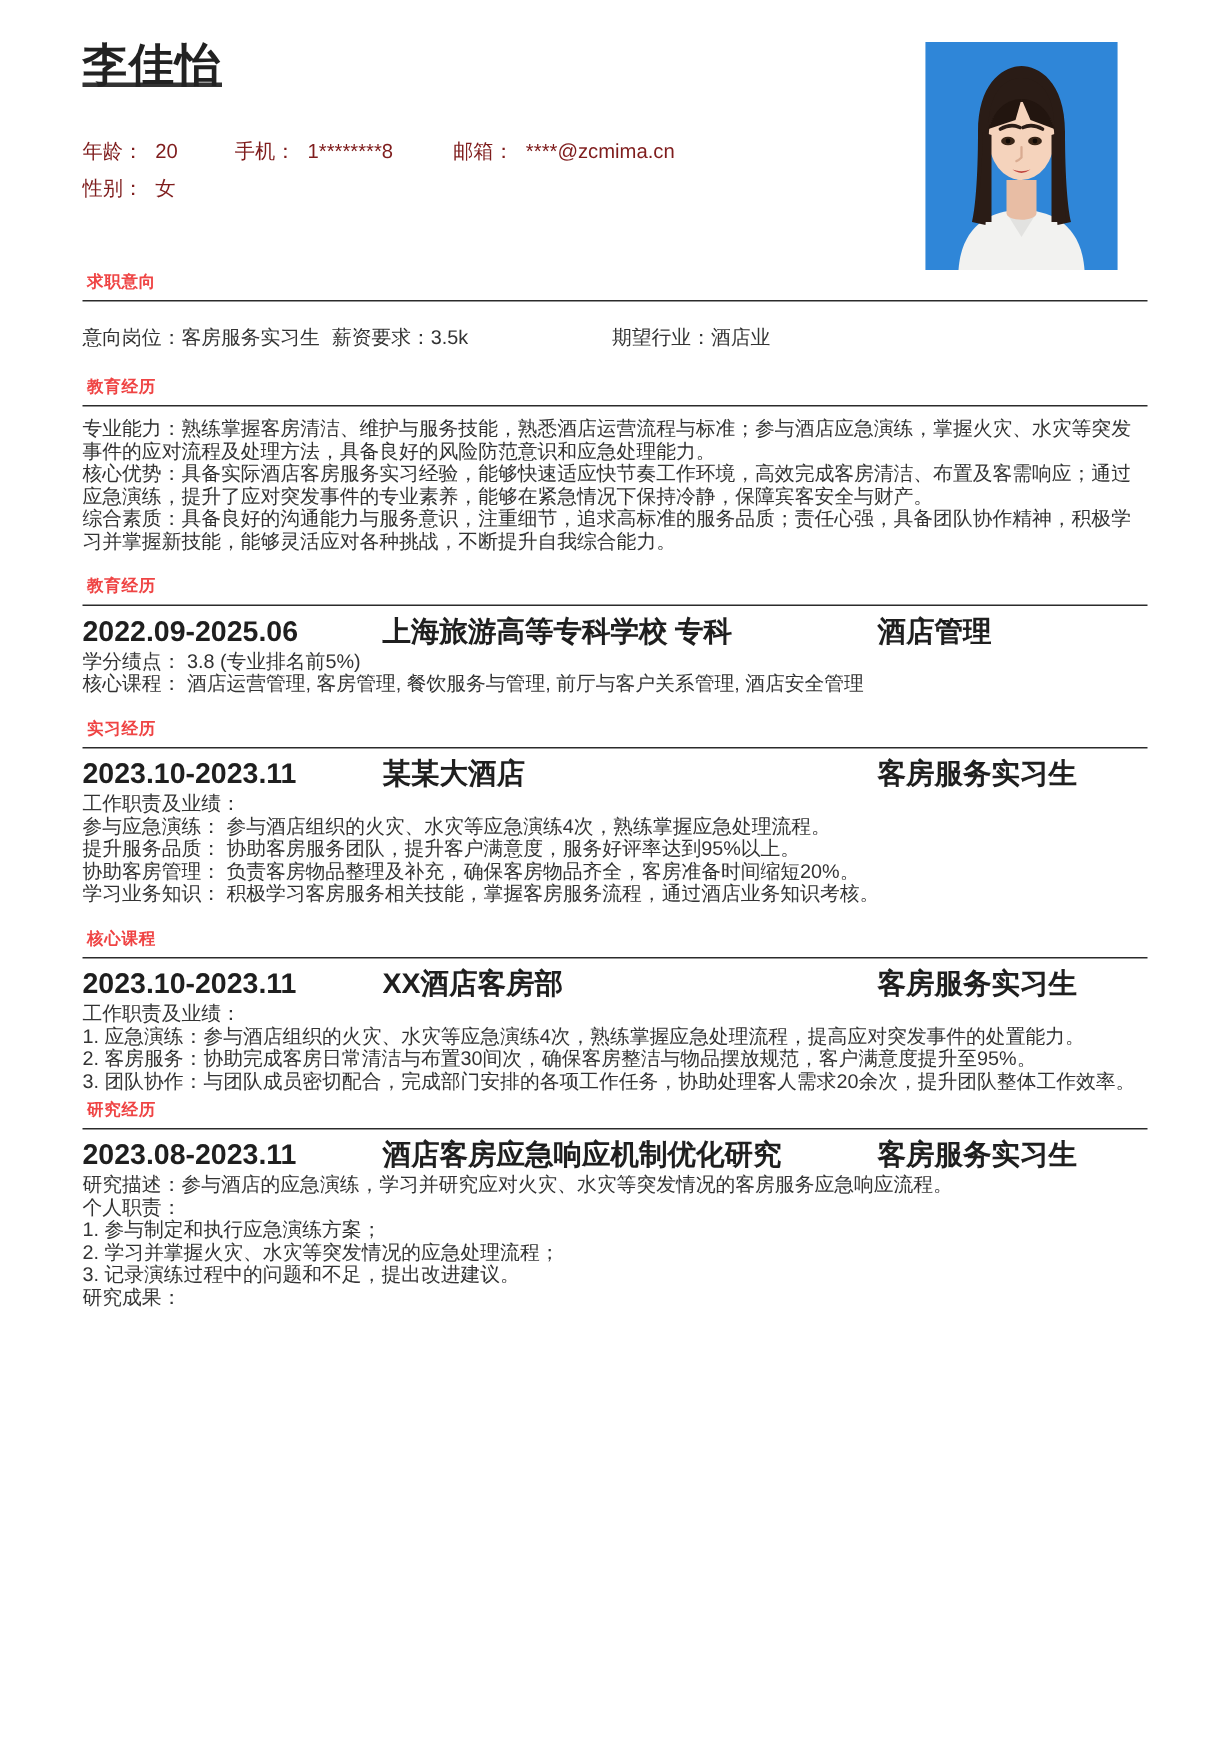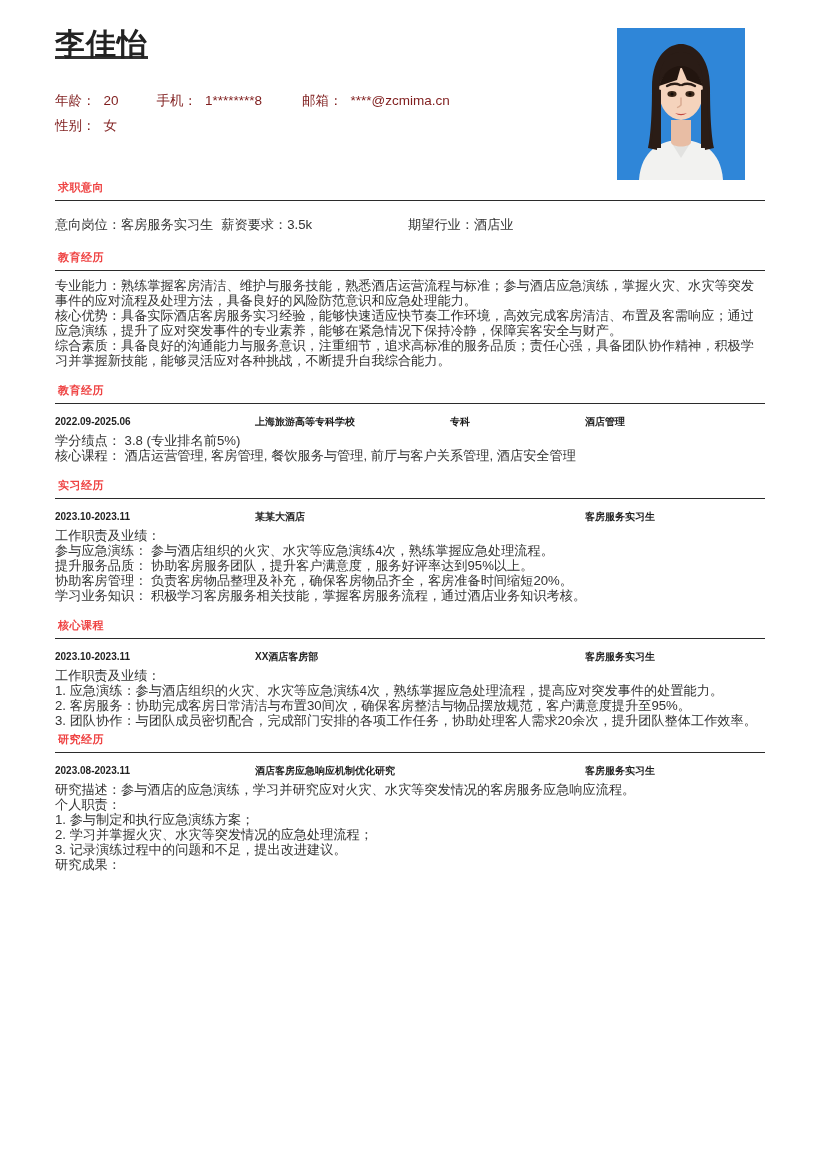--- a/index.html
+++ b/index.html
@@ -81,21 +81,21 @@
     width: 710px;
   }
 
   .body-line {
     font-size: 13.2px;
     line-height: 15px;
     color: #333333;
   }
   .entry { margin-bottom: 1px; }
   .entry-head {
-    font-size: 10px;
+    font-size: 19px;
     font-weight: bold;
     color: #1f1f1f;
     position: relative;
     height: 21px;
     line-height: 21px;
     margin-bottom: 1px;
   }
   .eh-date  { position: absolute; left: 0px; }
   .eh-org   { position: absolute; left: 200px; }
   .eh-mid   { position: absolute; left: 395px; }

